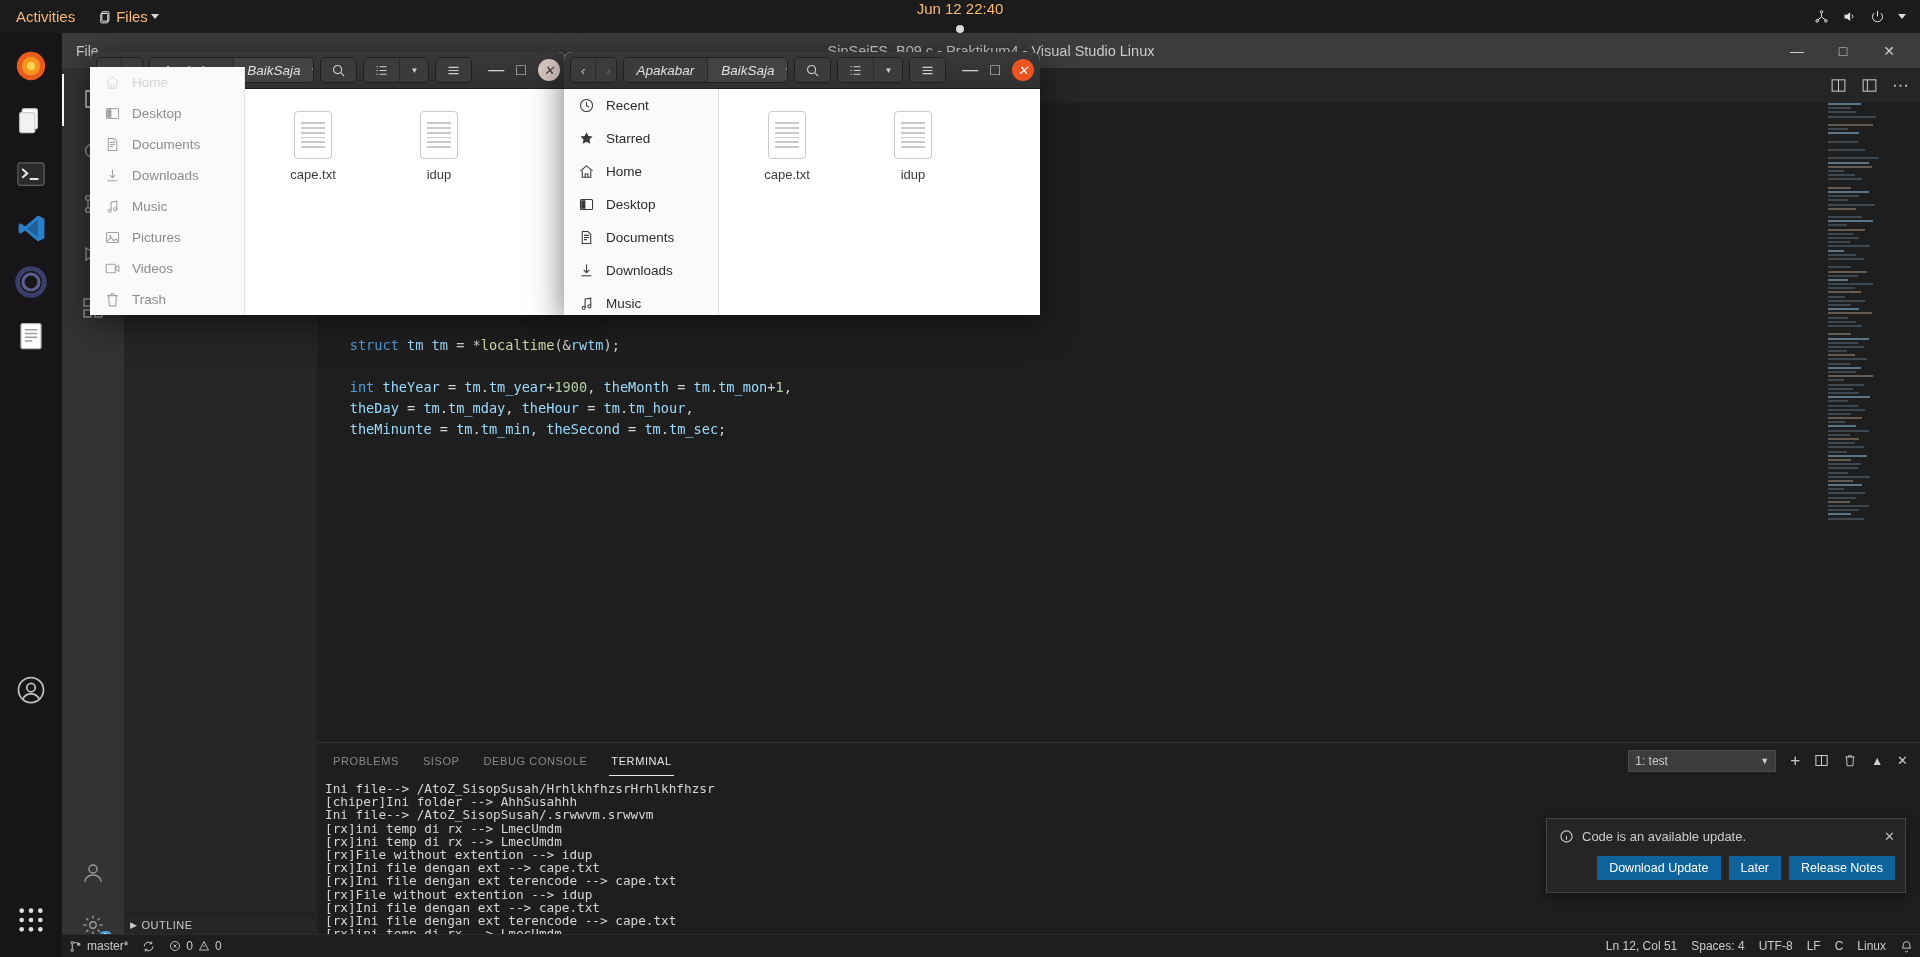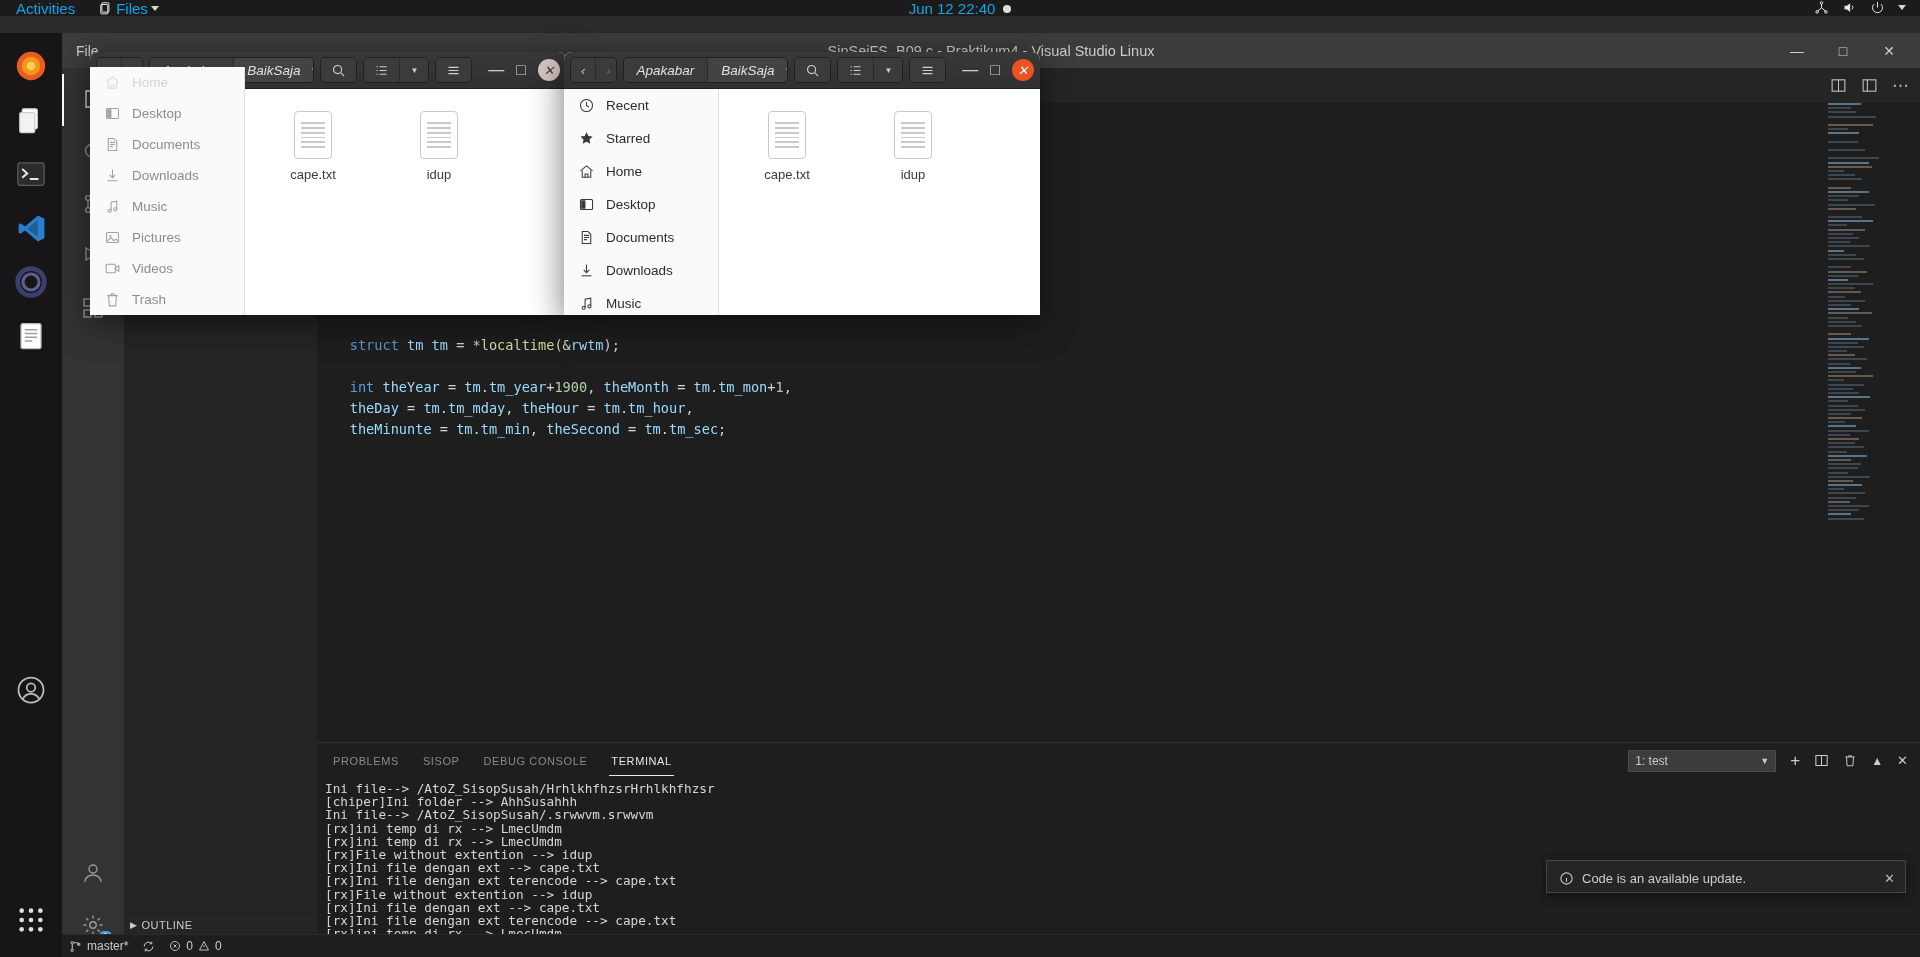--- a/index.html
+++ b/index.html
@@ -6,29 +6,29 @@
   html, body {
     width: 1920px; height: 957px;
     background: #1e1e1e;
     font-family: "Liberation Sans", sans-serif;
     overflow: hidden;
   }
   .screen { position: relative; width: 1920px; height: 957px; background: #2b2b2b; }
 
   
   .topbar {
-    position: absolute; top: 0; left: 0; width: 1920px; height: 16px;
-    background: #1b1b1b; color: #0ea5e9;
-    display: flex; font-size: 15px;
+    position: absolute; top: 0; left: 0; width: 1920px; height: 33px;
+    background: #1b1b1b; color: #fdba74;
+    display: flex; align-items: center; font-size: 15px;
   }
   .topbar .tb-activities { padding: 0 14px 0 16px; }
   .topbar .tb-files { display: flex; align-items: center; gap: 3px; padding: 0 10px; }
   .topbar .tb-clock {
     position: absolute; left: 0; right: 0; margin: 0 auto; width: 230px;
-    text-align: center; display: flex; justify-content: center; align-items: center; gap: 8px;
+    text-align: center; display: flex; justify-content: center; align-items: center; gap: 8px; flex-direction: column;
   }
   .topbar .tb-right {
     position: absolute; right: 14px; display: flex; align-items: center; gap: 13px;
   }
   .dot-rec { width: 8px; height: 8px; border-radius: 50%; background: #dcdcdc; display: inline-block; }
   .caret-dn { width: 0; height: 0; border-left: 4px solid transparent; border-right: 4px solid transparent; border-top: 5px solid #d8d8d8; display:inline-block; }
 
   
   .dock {
     position: absolute; top: 33px; left: 0; width: 62px; height: 924px;
@@ -410,30 +410,49 @@
               <path d="M9 9l6 6M15 9l-6 6"></path>
             </svg>
           <span>0</span>
           <svg width="12" height="12" viewBox="0 0 24 24" fill="none" stroke="#ccc" stroke-width="1.8">
               <path d="M12 3l9 17H3z"></path>
               <path d="M12 10v4M12 17h.01"></path>
             </svg>
           <span>0</span>
         </span>
       </span>
+      <span class="sb-right">
+        <span class="sb-cell">Ln 12, Col 51</span>
+        <span class="sb-cell">Spaces: 4</span>
+        <span class="sb-cell">UTF-8</span>
+        <span class="sb-cell">LF</span>
+        <span class="sb-cell">C</span>
+        <span class="sb-cell">Linux</span>
+        <span class="sb-cell">
+          <svg width="13" height="13" viewBox="0 0 24 24" fill="none" stroke="#ccc" stroke-width="1.8">
+              <path d="M6 9a6 6 0 1112 0c0 5 2 6 2 6H4s2-1 2-6z"></path>
+              <path d="M10 20a2 2 0 004 0"></path>
+            </svg>
+        </span>
+      </span>
     </div>
 
     <div class="toast">
       <div class="toast-head">
         <svg width="15" height="15" viewBox="0 0 24 24" fill="none" stroke="#ccc" stroke-width="1.7">
             <circle cx="12" cy="12" r="9"></circle>
             <path d="M12 11v6M12 7.5h.01"></path>
           </svg>
         <span>Code is an available update.</span>
         <span class="toast-x">✕</span>
+      </div>
+      <div class="toast-btns">
+        <button class="tbtn">Download Update</button>
+        <button class="tbtn">Later</button>
+        <button class="tbtn">Release Notes</button>
       </div>
     </div>
   </div>
 
   <div class="nautilus" style="left:90px; top:52px; width:476px; height:263px;">
     <div class="nt-header">
       <div class="nt-btn-group">
         <div class="nt-btn">‹</div>
         <div class="nt-btn" style="color:#6d6d6d">›</div>
       </div>

